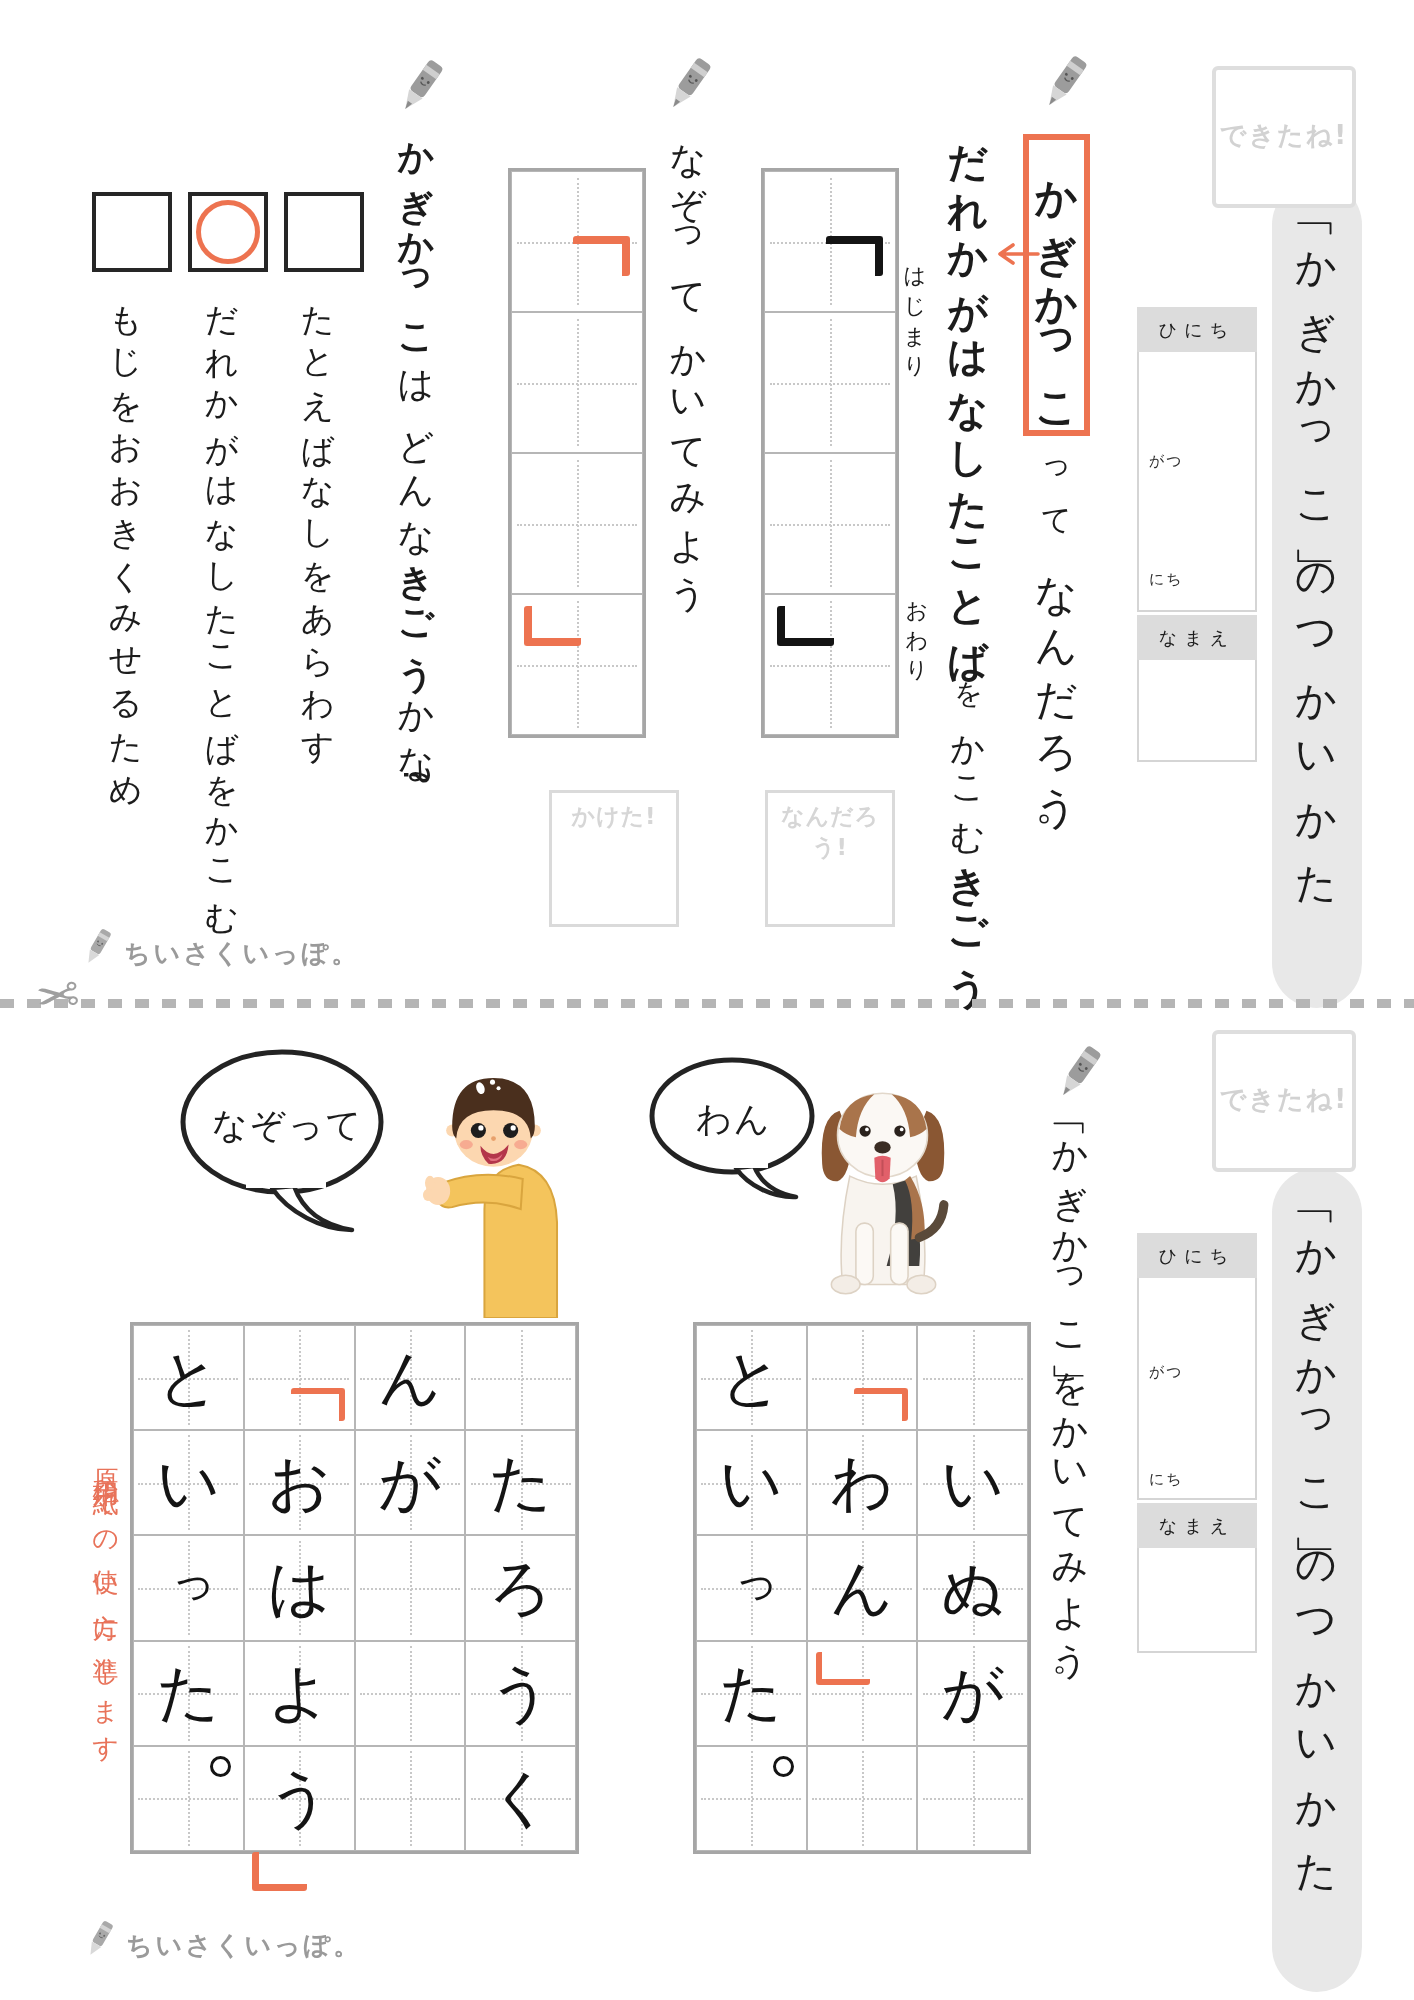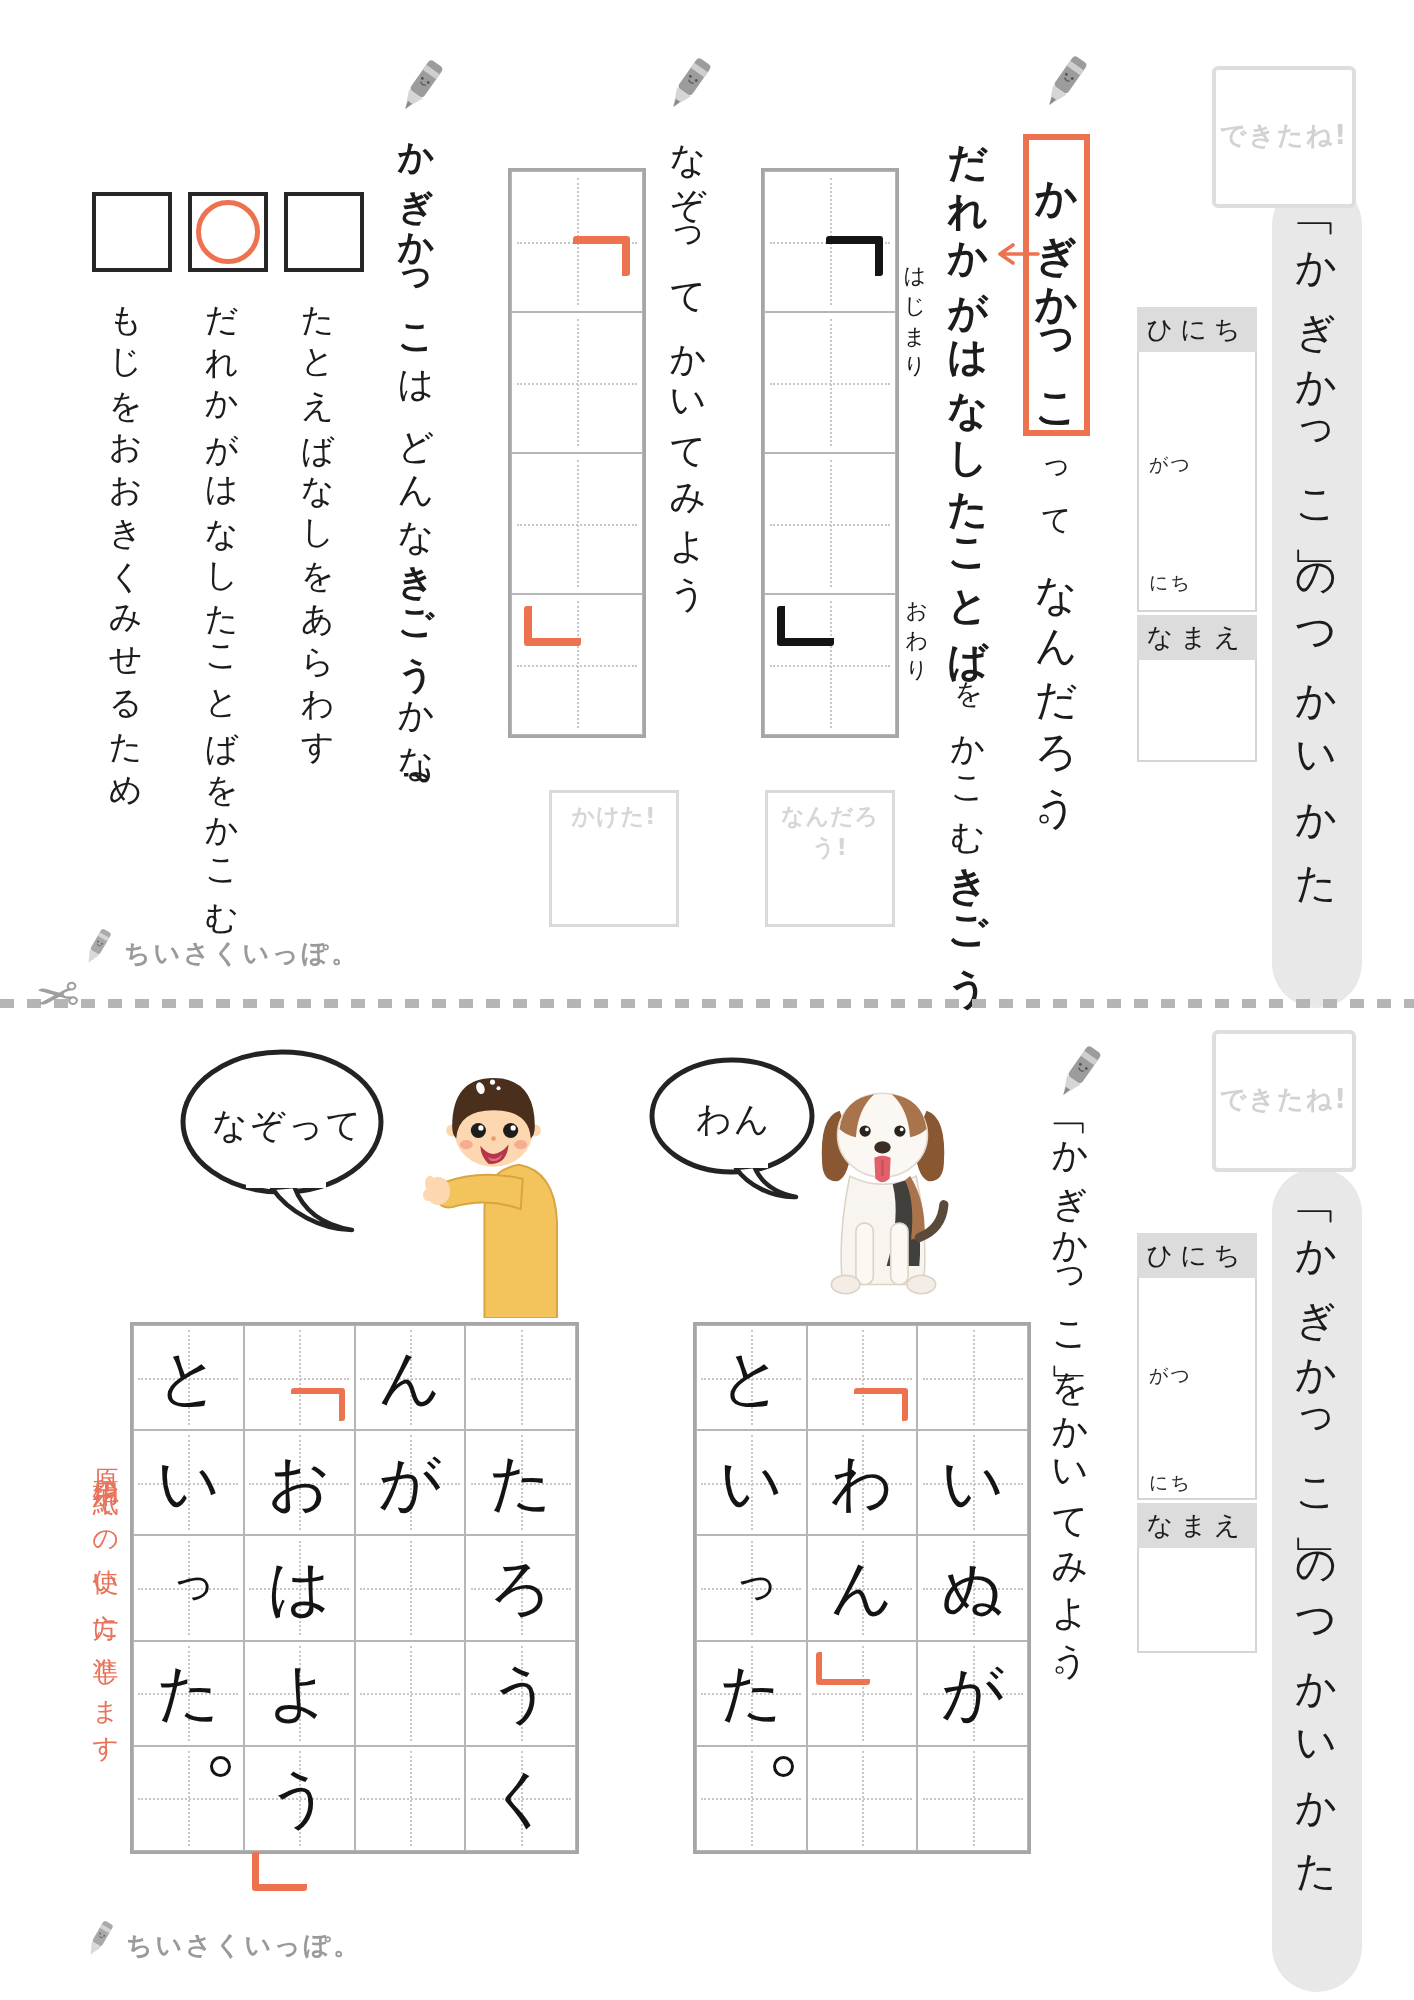--- a/index.html
+++ b/index.html
@@ -16,23 +16,23 @@
 
   
   .praise { position:absolute; width:136px; height:134px; background:#fff;
             border:4px solid #dedede; border-radius:6px; }
   .praise .lbl { position:absolute; top:7px; left:0; width:100%; text-align:center;
             font-size:26px; font-weight:bold; color:#d2d2d2; letter-spacing:2px;margin-top:41px; }
 
   
   .datecol { position:absolute; width:120px; }
   .datecol .hd { background:#dcdcdc; height:45px; line-height:45px; text-align:center;
-                 font-size:26px; letter-spacing:7px; color:#1c1c1c; }
+                 font-size:18px; letter-spacing:7px; color:#1c1c1c; }
   .datecol .bd { position:relative; background:#fff; border:2px solid #d5d5d5; border-top:none; }
-  .datecol .tag { position:absolute; left:10px; font-size:19px; color:#2a2a2a; letter-spacing:2px; }
+  .datecol .tag { position:absolute; left:10px; font-size:15px; color:#2a2a2a; letter-spacing:2px; }
 
   
   .wgrid { position:absolute; display:grid; background:#fff; border:3px solid #a6a6a6; }
   .wcell { position:relative; border:1.5px solid #b6b6b6; display:flex;
            align-items:center; justify-content:center; }
   .wcell::before { content:""; position:absolute; left:4%; right:4%; top:50%;
            border-top:2px dotted #c8c8c8; }
   .wcell::after  { content:""; position:absolute; top:4%; bottom:4%; left:50%;
            border-left:2px dotted #c8c8c8; }
   .gch { position:relative; z-index:2; font-size:62px; color:#141414; }

